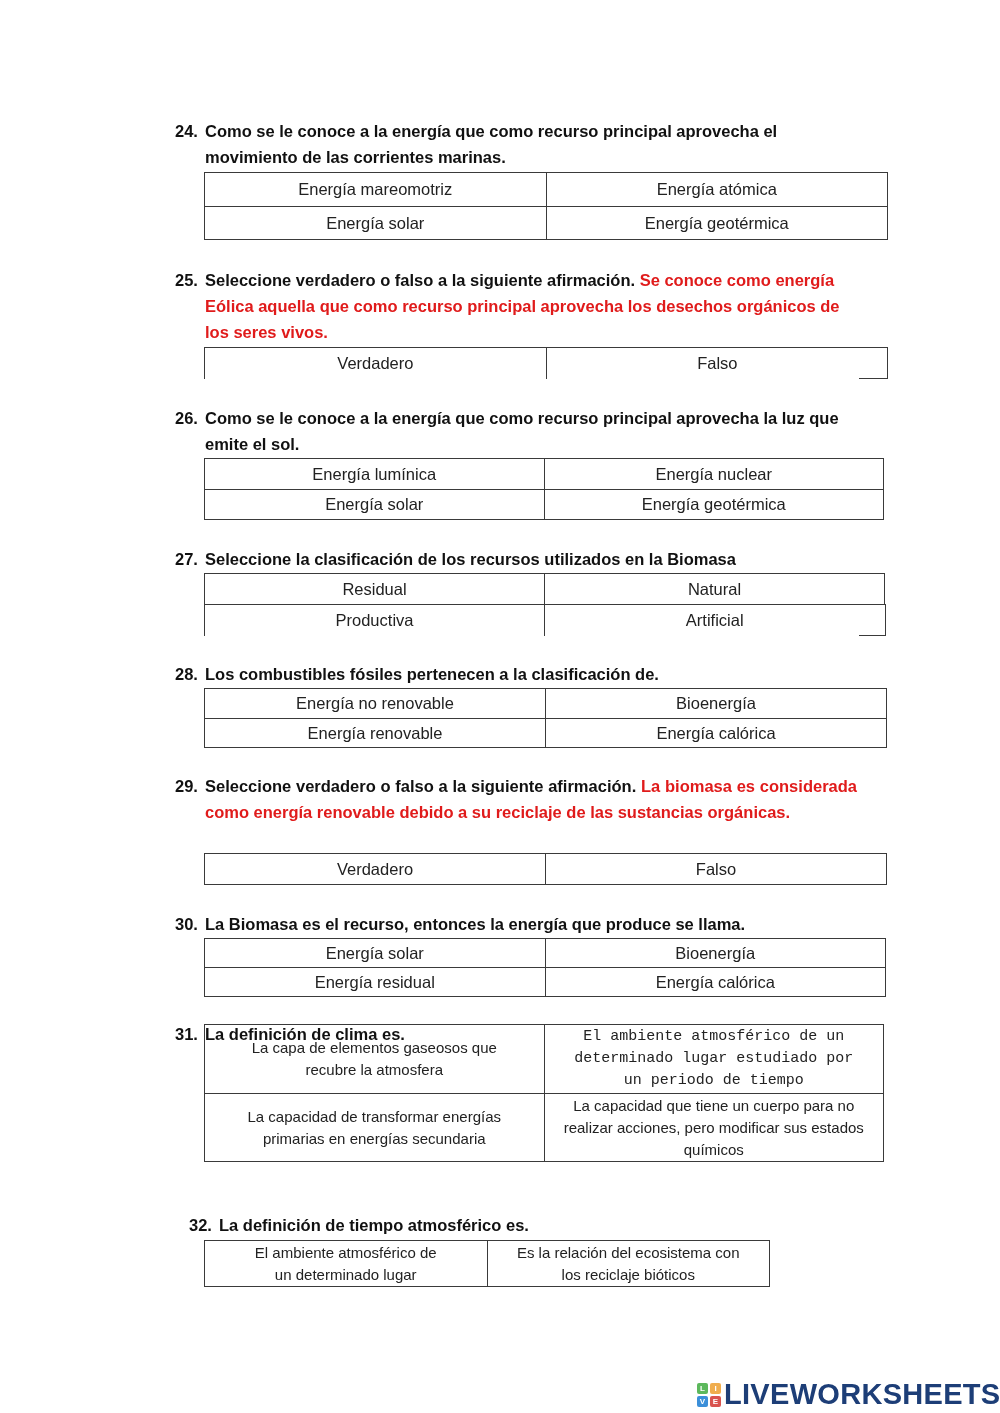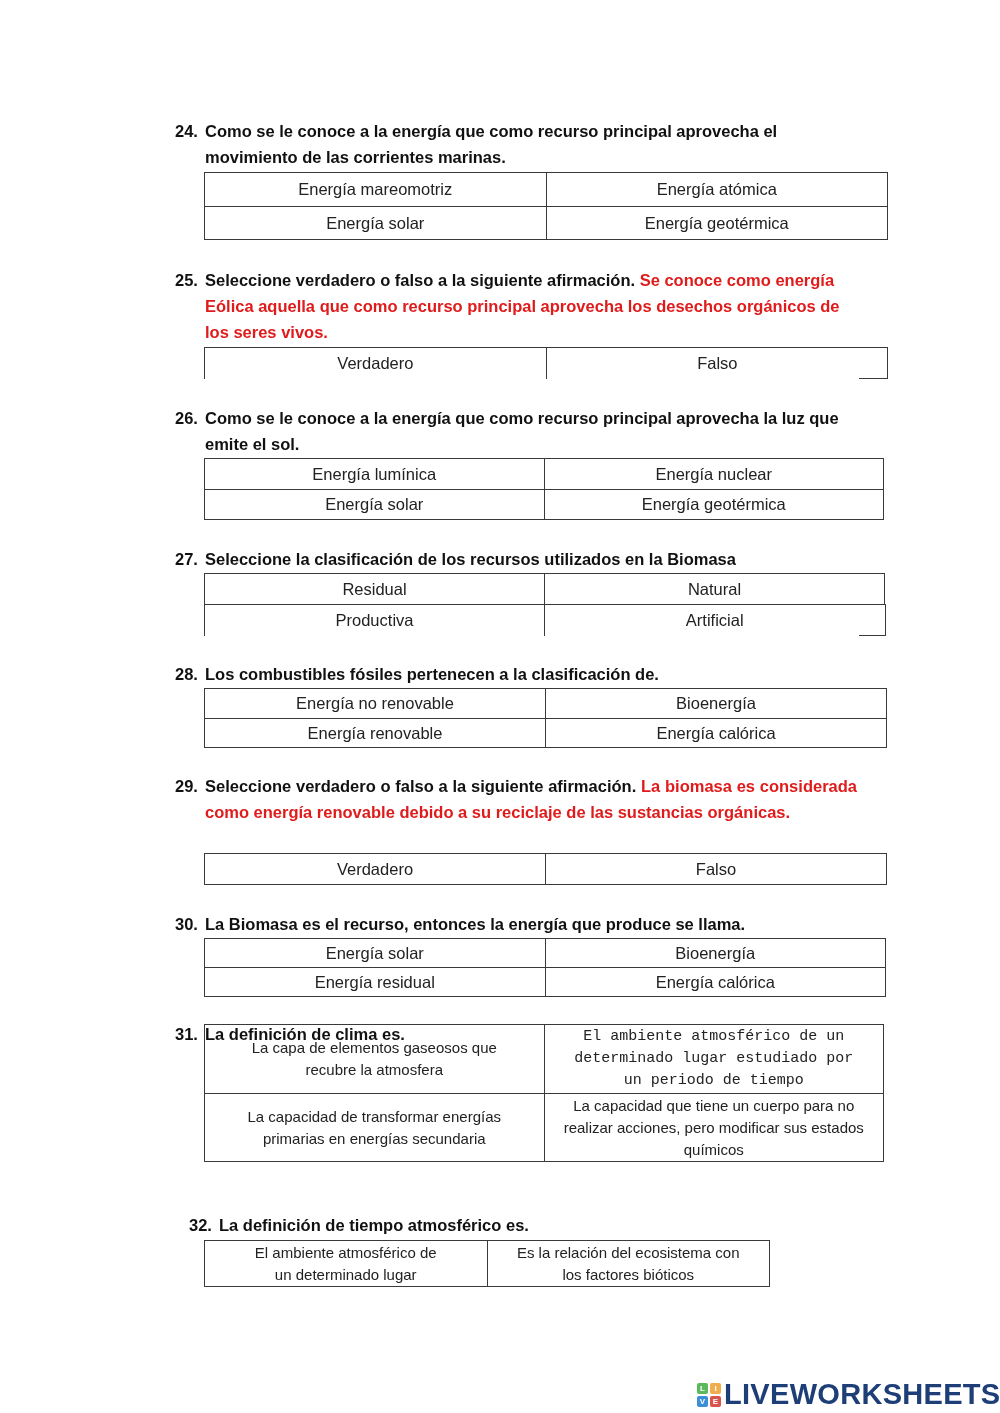--- a/index.html
+++ b/index.html
@@ -190,21 +190,21 @@
 <div class="q" style="top:1212px;margin-left:14px;">
   <p class="qtitle">
       <span class="qnum">32.</span>
       <span class="qtext">La definición de tiempo atmosférico es.</span>
     </p>
 </div>
 <table class="opts small" style="left:204px; top:1240px; width:566px;">
   <tbody>
       <tr style="height:46px;">
         <td style="padding:0 40px;">El ambiente atmosférico de un determinado lugar</td>
-        <td style="padding:0 20px;">Es la relación del ecosistema con los factores bióticos</td>
+        <td style="padding:0 20px;">Es la relación del ecosistema con los reciclaje bióticos</td>
       </tr>
 </tbody>
   </table>
 
 <div class="logo">
   <div class="blocks">
     <div class="blk" style="background:#5cb85c;">L</div>
     <div class="blk" style="background:#f0ad4e;">I</div>
     <div class="blk" style="background:#3b8fd9;">V</div>
     <div class="blk" style="background:#d9534f;">E</div>

